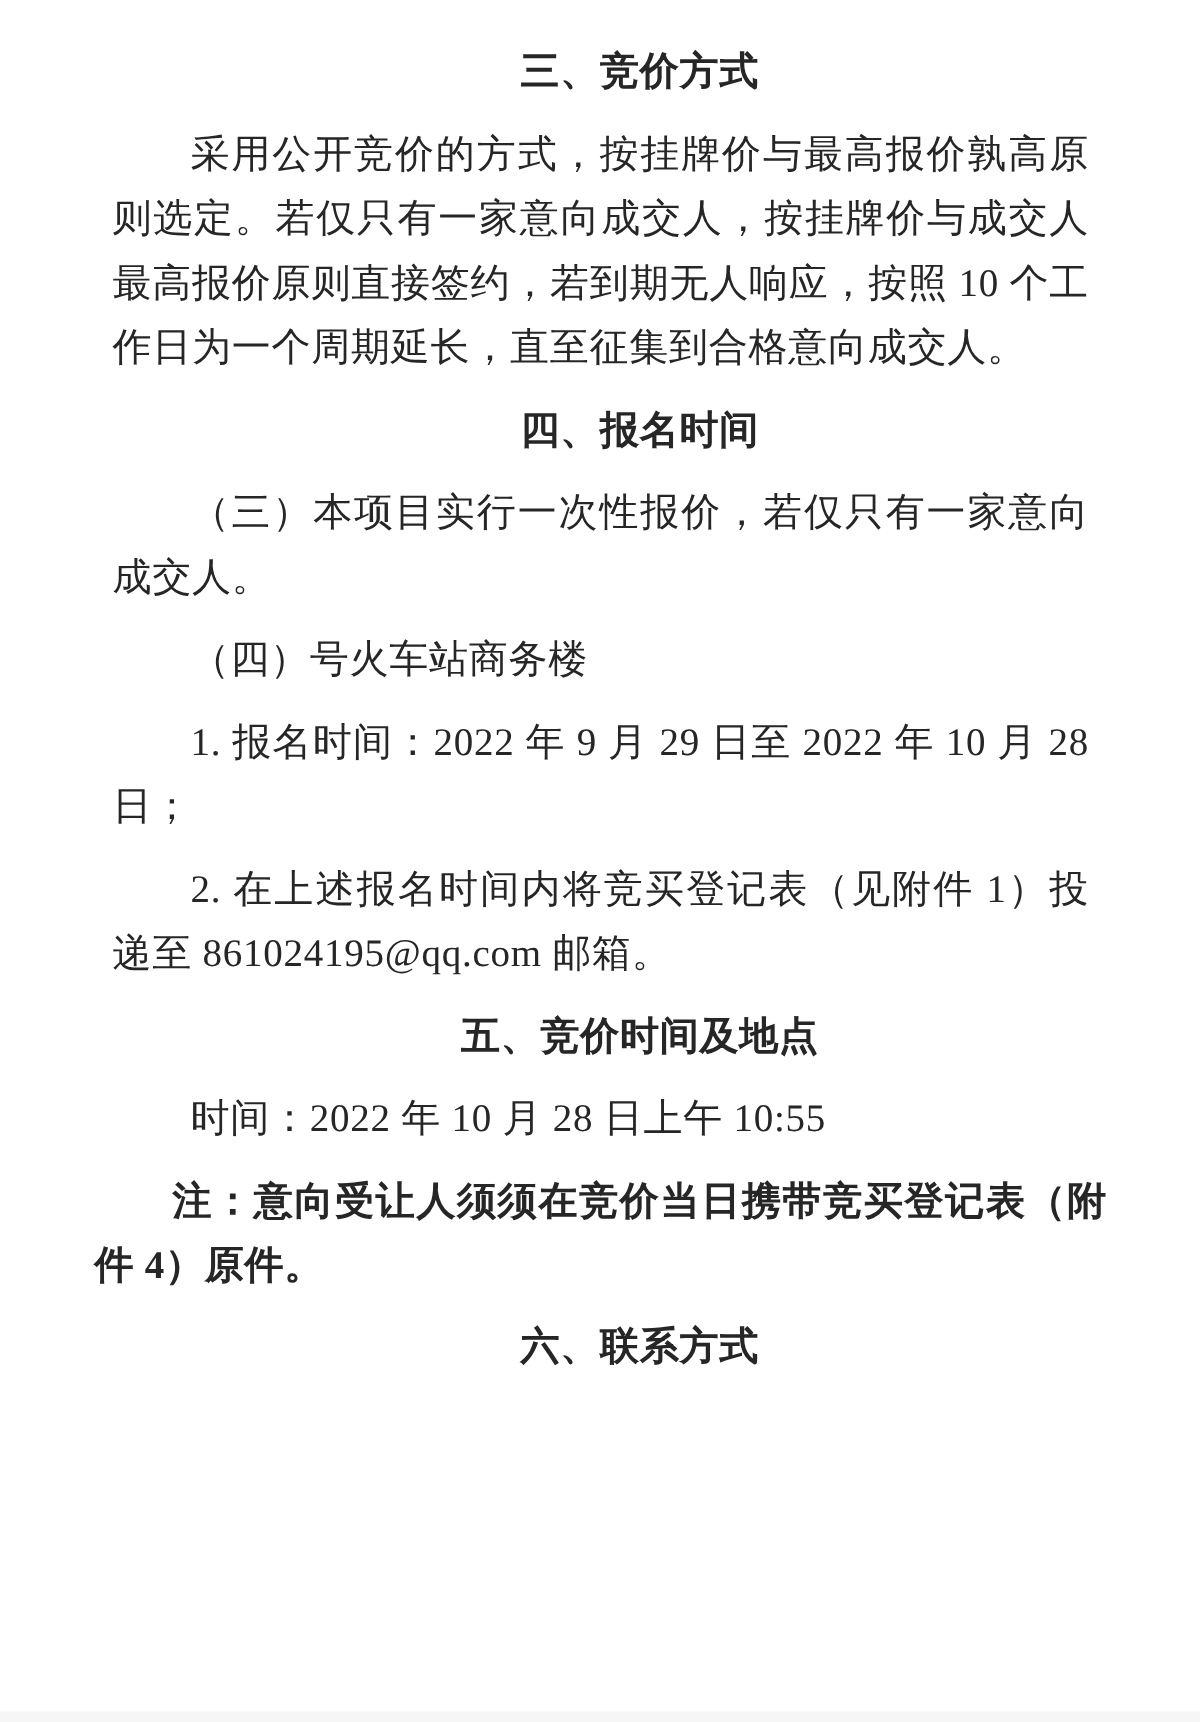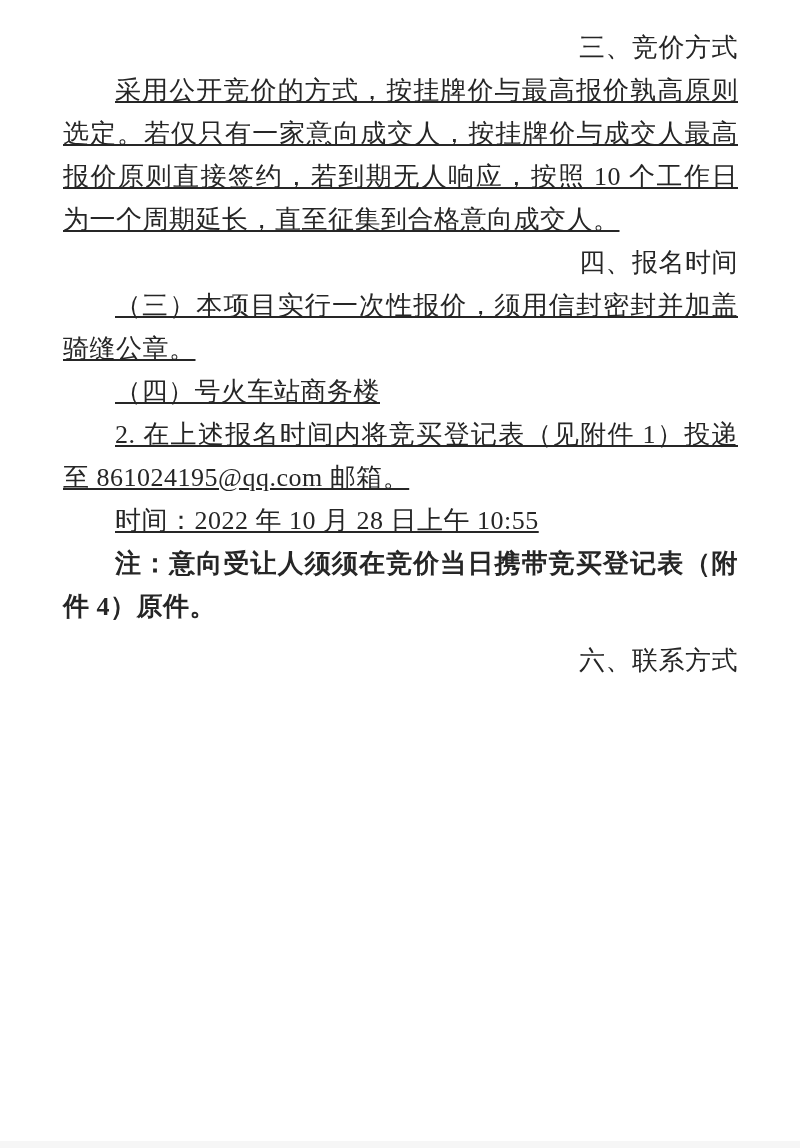--- a/index.html
+++ b/index.html
@@ -18,29 +18,28 @@
     color: #262626;
   }
   .doc {
     padding: 26px 62px 0 63px;
     font-size: 26px;
     line-height: 43px;
     text-align: justify;
     letter-spacing: 0.5px;
   }
   .h {
-    font-weight: normal;
+    font-weight: bold;
     text-indent: 2em;
     margin: 0;
-    text-align: right;
+    text-align: center;
   }
   .p {
     text-indent: 2em;
-    margin: 0;
-    text-decoration: underline;
+    margin: 12px;
   }
   .note {
     font-weight: bold;
     text-indent: 2em;
     margin: 0;
   }
   .hang {
     
     padding-left: 0.95em;
     text-indent: 1.05em;
@@ -64,27 +63,29 @@
   <div class="doc">
 
     <p class="h">三、竞价方式</p>
 
     <p class="p">采用公开竞价的方式，按挂牌价与最高报价孰高原则选定。若仅只有一家意向成交人，按挂牌价与成交人最高报价原则直接签约，若到期无人响应，按照 10 个工作日为一个周期延长，直至征集到合格意向成交人。</p>
 
     <p class="h">四、报名时间</p>
 
 
 
-    <p class="p">（三）本项目实行一次性报价，须用信封密封并加盖骑缝公章。</p>
+    <p class="p">（三）本项目实行一次性报价，若仅只有一家意向成交人。</p>
 
     <p class="p">（四）号火车站商务楼</p>
 
+    <p class="p">1. 报名时间：2022 年 9 月 29 日至 2022 年 10 月 28 日；</p>
 
     <p class="p">2. 在上述报名时间内将竞买登记表（见附件 1）投递至 861024195@qq.com 邮箱。</p>
 
+    <p class="h">五、竞价时间及地点</p>
 
     <p class="p">时间：2022 年 10 月 28 日上午 10:55</p>
 
 
     <p class="note">注：意向受让人须须在竞价当日携带竞买登记表（附件 4）原件。</p>
 
     <p class="h gap-before">六、联系方式</p>
 
   </div>
 

